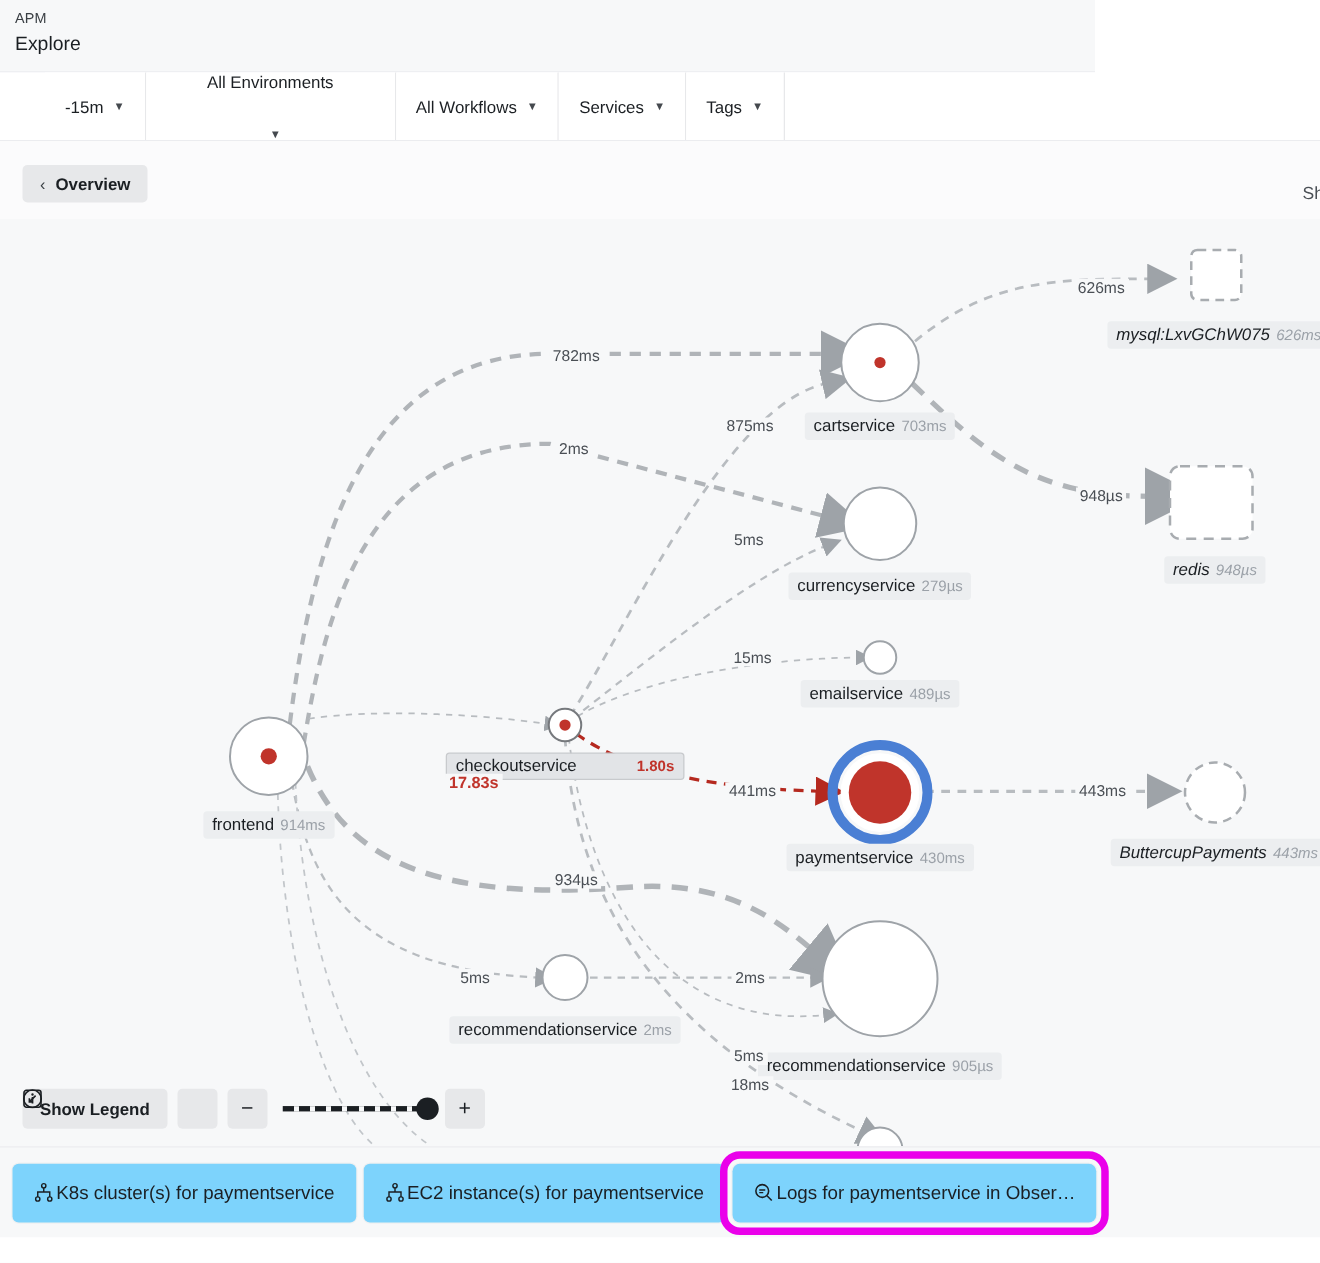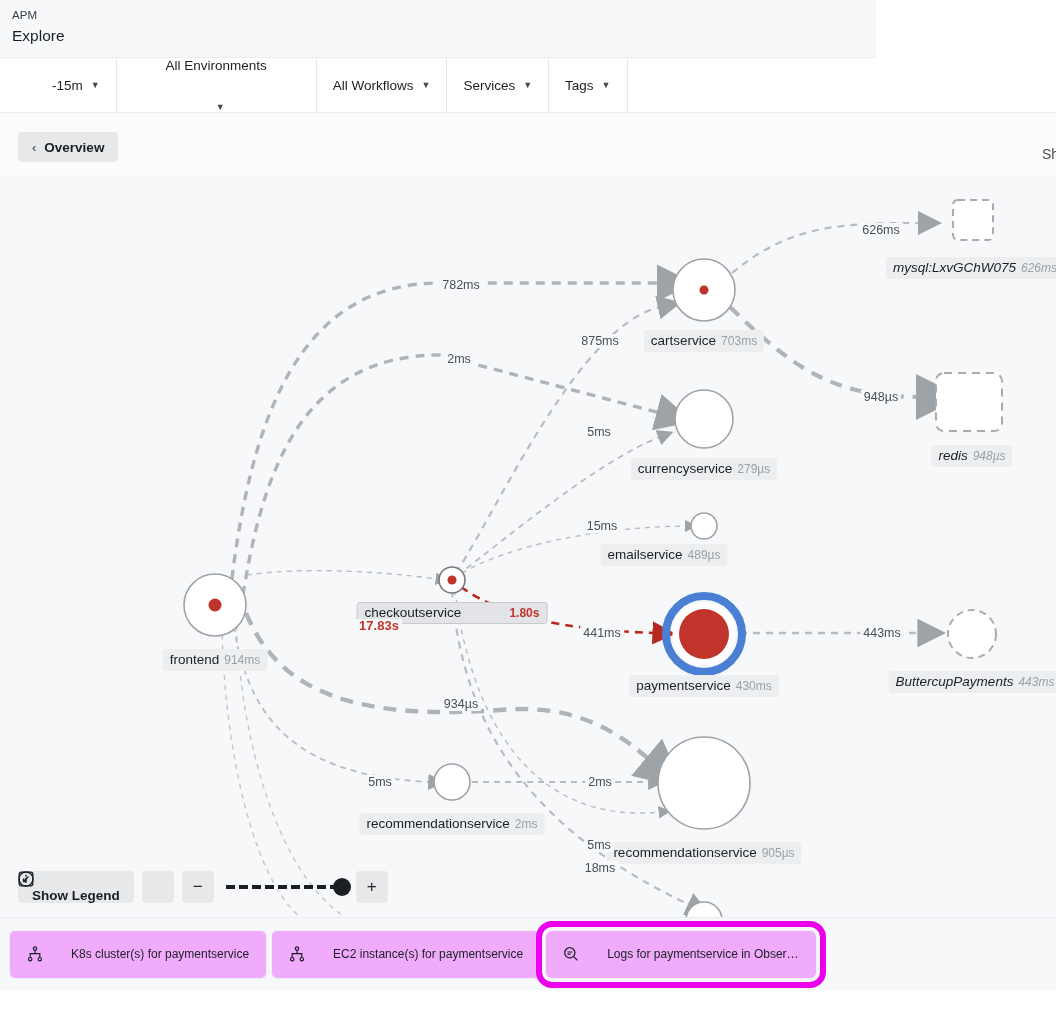--- a/index.html
+++ b/index.html
@@ -74,21 +74,21 @@
   .edgelabel {
     position:absolute; font-size:12.5px; color:#4a4f55;
     background:#f7f8f9; padding:0 3px; white-space:nowrap;
     transform:translate(-50%,-50%); line-height:14px;
   }
   .edgelabel.err { color:#c0342b; font-weight:bold; font-size:13px; }
 
   
   .gctrl { position:absolute; left:18px; bottom:14px; display:flex; align-items:center; gap:8px; z-index:5;}
   .legend-btn {
-    display:flex; align-items:flex-end; gap:9px; height:32px;
+    display:flex; align-items:center; gap:9px; height:32px;
     background:#e7e8ea; border-radius:4px; padding:0 14px;
     font-size:13.5px; font-weight:bold; color:#1b1f23; cursor:pointer;
   }
   .sq-btn {
     width:32px; height:32px; background:#e7e8ea; border-radius:4px;
     display:flex; align-items:center; justify-content:center; cursor:pointer;
     font-size:17px; color:#1b1f23;
   }
   .slider-wrap { display:flex; align-items:center; gap:6px; }
   .slider-track {
@@ -100,23 +100,23 @@
     border-radius:50%; background:#1b1f23; cursor:pointer;
   }
 
   
   .actionbar {
     position:absolute; left:0; top:917px; width:1056px; height:73px;
     background:#f7f8f9; border-top:1px solid #ebecef;
     display:flex; align-items:center; gap:6px; padding:0 10px;
   }
   .action-card {
-    height:47px; background:#f0abfc; border-radius:5px;
-    display:flex; align-items:center; gap:28px;
-    padding:0 17px; font-size:12px; color:#1b1f23; cursor:pointer;
+    height:47px; background:#7dd3fc; border-radius:5px;
+    display:flex; align-items:center; gap:2px;
+    padding:0 17px; font-size:15px; color:#1b1f23; cursor:pointer;
     box-shadow:0 0 0 1px rgba(0,0,0,0.03);
     white-space:nowrap;
   }
   .action-card.highlight { outline:6px solid #ea00ea; outline-offset:4px; border-radius:6px; }
   .ic { width:16px; height:16px; flex:0 0 16px; display:block; }
   .bottom-strip { position:absolute; left:0; top:990px; width:1056px; height:20px; background:#fff; }
 </style>
 </head>
 <body>
 
@@ -240,21 +240,21 @@
     </div>
     <div class="nodelabel sel" style="left:452px; top:427px;">
       <span>checkoutservice</span><span class="dur">1.80s</span>
     </div>
     <div class="nodelabel" style="left:704px; top:155px;">
       <span>cartservice</span><span class="dur">703ms</span>
     </div>
     <div class="nodelabel" style="left:704px; top:283px;">
       <span>currencyservice</span><span class="dur">279µs</span>
     </div>
-    <div class="nodelabel" style="left:664px; top:369px;">
+    <div class="nodelabel" style="left:704px; top:369px;">
       <span>emailservice</span><span class="dur">489µs</span>
     </div>
     <div class="nodelabel" style="left:704px; top:500px;">
       <span>paymentservice</span><span class="dur">430ms</span>
     </div>
     <div class="nodelabel" style="left:452px; top:638px;">
       <span>recommendationservice</span><span class="dur">2ms</span>
     </div>
     <div class="nodelabel" style="left:704px; top:667px;">
       <span>recommendationservice</span><span class="dur">905µs</span>

